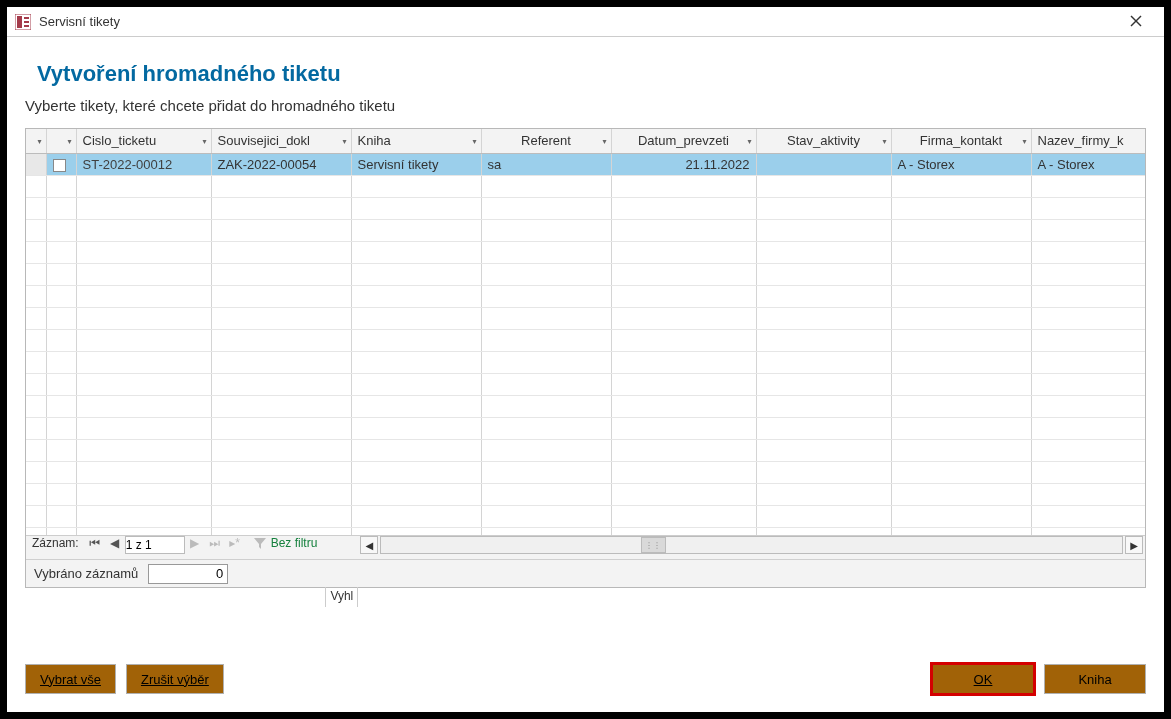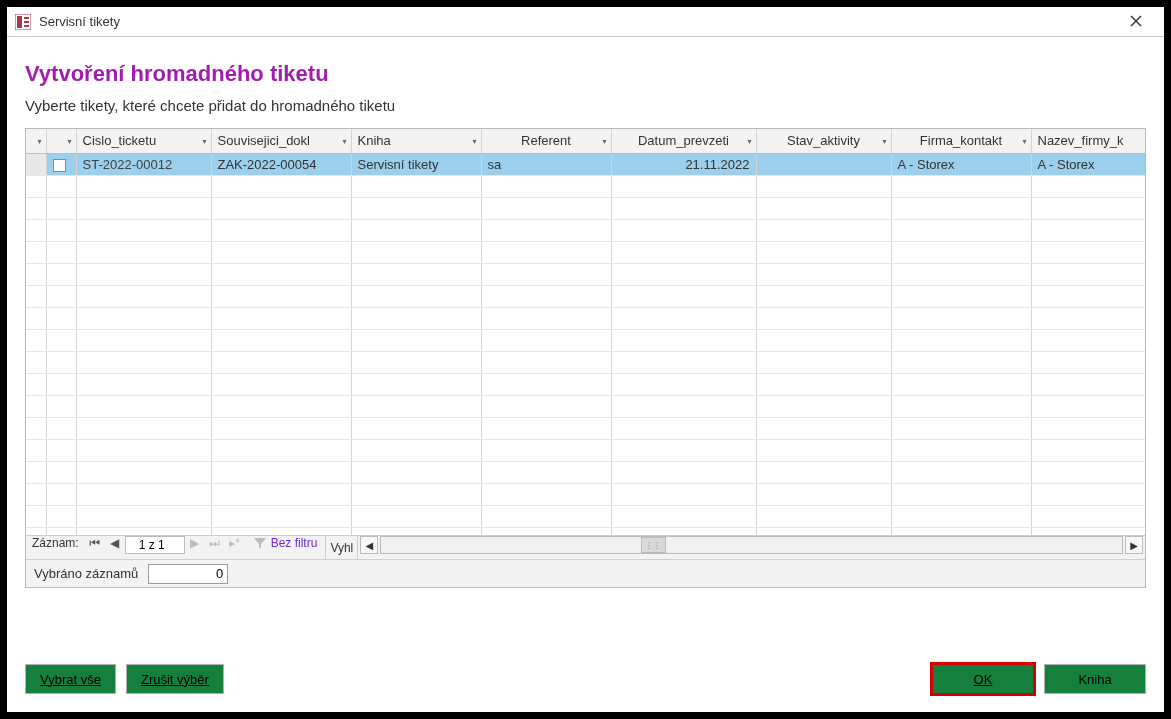--- a/index.html
+++ b/index.html
@@ -3,52 +3,52 @@
 <meta charset="utf-8">
 <style>
   * { box-sizing: border-box; }
   html, body { margin: 0; padding: 0; font-family: "Segoe UI", Tahoma, sans-serif; font-size: 13px; color: #333; background: #fff; }
   .window { width: 1171px; height: 719px; border: 7px solid #000000; position: relative; background: #fff; display: flex; flex-direction: column; }
   .titlebar { height: 30px; display: flex; align-items: center; padding: 0 8px; border-bottom: 1px solid #ccc; }
   .titlebar .app-icon { width: 16px; height: 16px; margin-right: 8px; }
   .titlebar .title { flex: 1; font-size: 13px; }
   .titlebar .close { width: 40px; text-align: center; cursor: pointer; font-size: 16px; }
   .content { padding: 18px 18px 0 18px; flex: 1; display: flex; flex-direction: column; }
-  .heading { color: #a21caf; font-size: 22px; font-weight: 600; margin: 6px 0 10px 0; }
+  .heading { color: #0369a1; font-size: 22px; font-weight: 600; margin: 6px 0 10px 12px; }
   .subheading { font-size: 15px; margin-bottom: 14px; }
   .grid-wrap { border: 1px solid #b8b8b8; flex: 0 0 auto; display: flex; flex-direction: column; height: 460px; }
   .grid-scroll { flex: 1; overflow: hidden; position: relative; }
   table.grid { border-collapse: collapse; width: 100%; table-layout: fixed; }
   table.grid th, table.grid td { border-right: 1px solid #d4d4d4; border-bottom: 1px solid #e6e6e6; height: 22px; padding: 0 6px; text-align: left; font-weight: normal; white-space: nowrap; overflow: hidden; }
   table.grid th { background: #f3f3f3; border-bottom: 1px solid #bcbcbc; height: 24px; position: relative; }
   table.grid th .dd { position: absolute; right: 4px; top: 50%; transform: translateY(-50%); font-size: 8px; color: #666; }
   .rowsel { width: 20px; background: #f3f3f3; }
   .chkcell { width: 30px; text-align: center; }
   tr.selected td { background: #9bcfeb; }
   tr.selected td.rowsel { background: #e8e8e8; }
   tr.selected td.link { color: #404040; }
   tr.empty td { background: #fff; }
   tr.empty:nth-child(odd) td {}
   .chk { display:inline-block; width:13px; height:13px; border:1px solid #888; background:#fff; vertical-align:middle; }
   .nav { height: 24px; background: #f3f3f3; border-top: 1px solid #cdcdcd; display: flex; align-items: flex-start; font-size: 12px; }
   .nav .lbl { padding: 0 6px; }
   .nav .btn { width: 20px; text-align:center; cursor:pointer; color:#555; }
   .nav .btn.disabled { color:#bbb; cursor:default; }
-  .nav input.pos { width: 60px; height: 18px; border:1px solid #bbb; font-size:12px; padding:0 13px; background:#fff; }
-  .nav .filter { display:flex; align-items:center; gap:4px; padding:0 8px; color:#6d28d9; }
-  .nav .vyh { border-left:1px solid #ccc; border-right:1px solid #ccc; padding:0 4px; height:100%; display:flex; align-items:center; }
+  .nav input.pos { width: 60px; height: 18px; border:1px solid #bbb; font-size:12px; padding:0 0; background:#fff; }
+  .nav .filter { display:flex; align-items:center; gap:4px; padding:0 8px; color:#15803d; }
+  .nav .vyh { border-left:1px solid #ccc; border-right:1px solid #ccc; padding:0 4px; height:100%; display:flex; align-items:center;margin-top:48px; }
   .nav .hscroll { flex:1; display:flex; align-items:center; padding:0 2px; gap:2px; }
   .nav .hscroll .arrow { width:18px; height:18px; border:1px solid #bbb; background:#f8f8f8; display:flex; align-items:center; justify-content:center; font-size:10px; cursor:pointer; }
   .nav .hscroll .track { flex:1; height:18px; border:1px solid #bbb; background:#f0f0f0; position:relative; }
   .nav .hscroll .thumb { position:absolute; left:35%; top:0; bottom:0; width:25px; background:#d9d9d9; border:1px solid #bbb; display:flex; align-items:center; justify-content:center; font-size:8px; color:#888; }
   .statusbar { height:28px; border-top:1px solid #cfcfcf; background:#f3f3f3; display:flex; align-items:center; padding:0 8px; gap:10px; }
   .statusbar input { width:80px; height:20px; border:1px solid #999; text-align:right; padding:0 4px; font-size:13px; }
   .footer { padding: 16px 18px 18px 18px; display:flex; align-items:center; }
   .footer .spacer { flex:1; }
-  button.btn { height:30px; padding:0 14px; background:#15803d; border:1px solid #b0b0b0; font-size:13px; cursor:pointer; margin-right:10px; }
+  button.btn { height:30px; padding:0 14px; background:#a16207; border:1px solid #b0b0b0; font-size:13px; cursor:pointer; margin-right:10px; }
   button.btn:last-child { margin-right:0; }
   button.btn .ul { text-decoration: underline; }
   .ok-highlight { outline: 3px solid #d40000; outline-offset: -1px; }
   button.btn.wide { width: 102px; }
   .filter-icon { width:14px; height:14px; display:inline-block; }
 </style>
 </head>
 <body>
 
 <div class="window">

